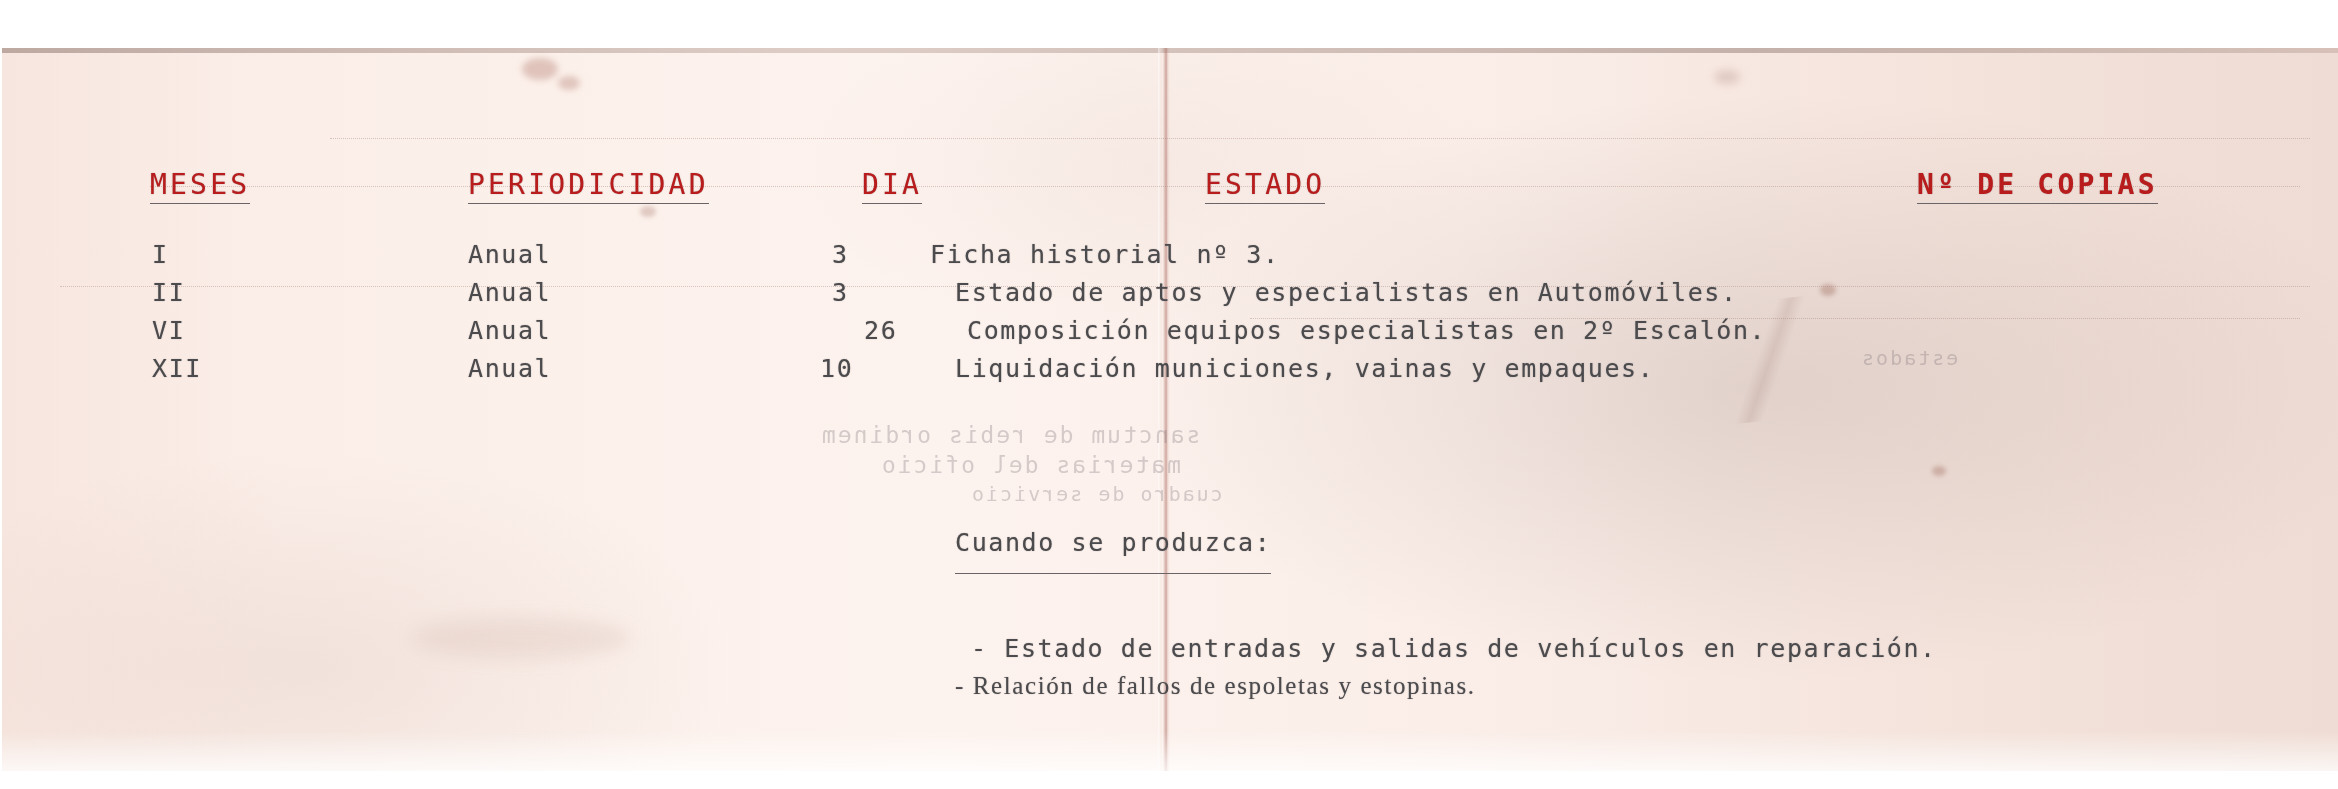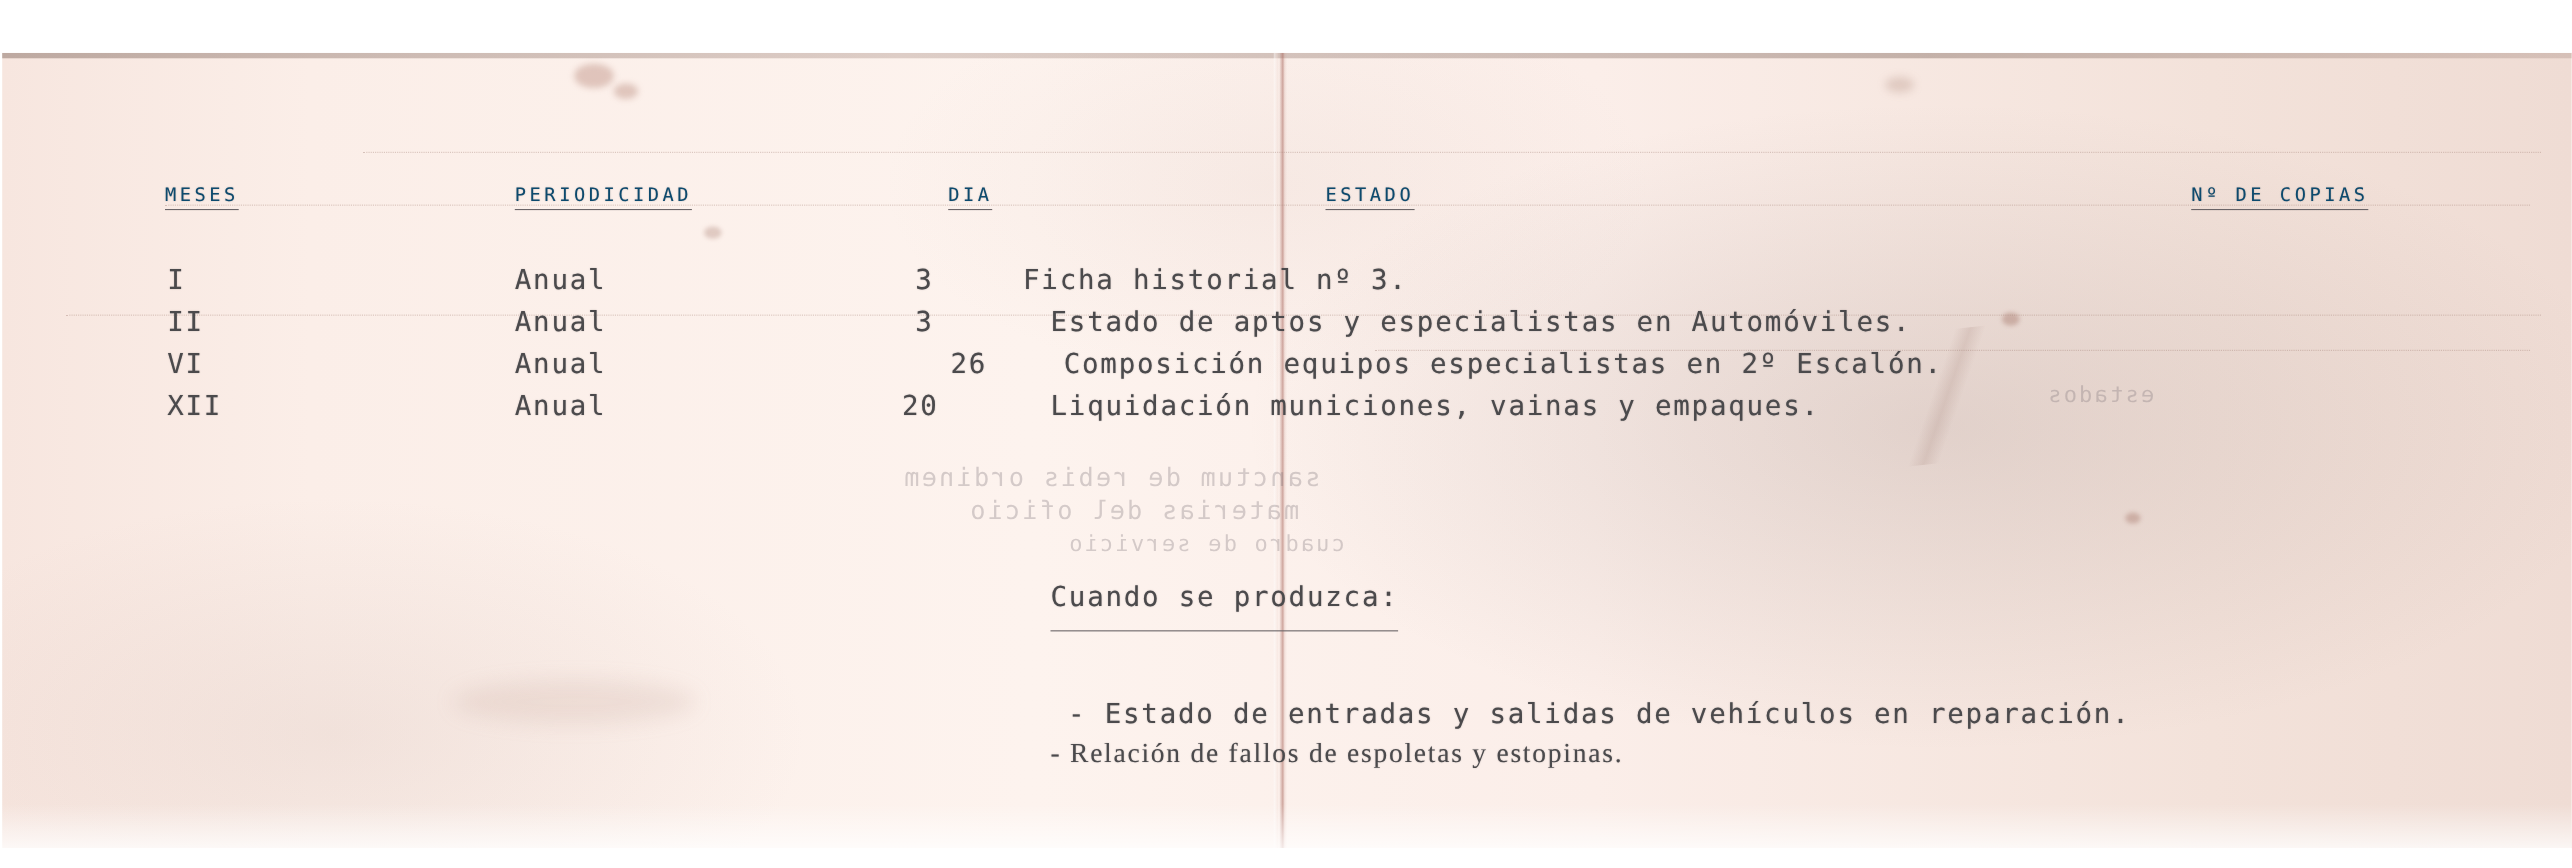--- a/index.html
+++ b/index.html
@@ -110,23 +110,23 @@
   
   .tw {
     position: absolute;
     color: #4b4a4c;
     font-family: "DejaVu Sans Mono", monospace;
     white-space: pre;
     letter-spacing: 1.6px;
     text-shadow: 0 0 1.2px rgba(80,75,80,0.45);
   }
   .hdr {
-    font-size: 17px;
+    font-size: 28px;
     letter-spacing: 3.2px;
-    color: #0c4a6e;
+    color: #b91c1c;
     border-bottom: 1.6px solid #6a6467;
     padding-bottom: 2px;
     text-align: right;
   }
   .body-l {
     font-size: 25px;
   }
   .subhead {
     font-size: 25px;
     border-bottom: 1.6px solid #6a6467;
@@ -177,21 +177,21 @@
 
   <div class="ghost" style="left:820px;top:422px;">sanctum de rebis ordinem</div>
   <div class="ghost" style="left:880px;top:452px;">materias del oficio</div>
   <div class="ghost small" style="left:970px;top:482px;">cuadro de servicio</div>
   <div class="ghost small" style="left:1860px;top:346px;">estados</div>
 
   <div class="tw hdr" style="left:150px;top:168px;">MESES</div>
   <div class="tw hdr" style="left:468px;top:168px;">PERIODICIDAD</div>
   <div class="tw hdr" style="left:822px;top:168px;margin-left:40px;">DIA</div>
   <div class="tw hdr" style="left:1205px;top:168px;">ESTADO</div>
-  <div class="tw hdr" style="left:1992px;top:168px;">Nº DE COPIAS</div>
+  <div class="tw hdr" style="left:1917px;top:168px;font-weight:bold;">Nº DE COPIAS</div>
 
   <div>
     <div class="tw body-l" style="left:152px;top:240px;">I</div>
     <div class="tw body-l" style="left:468px;top:240px;">Anual</div>
     <div class="tw body-l" style="left:832px;top:240px;">3</div>
     <div class="tw body-l" style="left:930px;top:240px;">Ficha historial nº 3.</div>
   </div>
 
   <div>
     <div class="tw body-l" style="left:152px;top:278px;">II</div>
@@ -203,21 +203,21 @@
   <div>
     <div class="tw body-l" style="left:152px;top:316px;">VI</div>
     <div class="tw body-l" style="left:468px;top:316px;">Anual</div>
     <div class="tw body-l" style="left:820px;top:316px;margin-left:44px;">26</div>
     <div class="tw body-l" style="left:940px;top:316px;margin-left:27px;">Composición equipos especialistas en 2º Escalón.</div>
   </div>
 
   <div>
     <div class="tw body-l" style="left:152px;top:354px;">XII</div>
     <div class="tw body-l" style="left:468px;top:354px;">Anual</div>
-    <div class="tw body-l" style="left:820px;top:354px;">20</div>
+    <div class="tw body-l" style="left:820px;top:354px;">10</div>
     <div class="tw body-l" style="left:955px;top:354px;">Liquidación municiones, vainas y empaques.</div>
   </div>
 
   <div class="tw subhead" style="left:955px;top:528px;">Cuando se produzca:</div>
 
   <div class="tw body-l" style="left:955px;top:634px;margin-left:16px;">- Estado de entradas y salidas de vehículos en reparación.</div>
   <div class="tw body-l" style="left:955px;top:672px;font-family:Liberation Serif, serif;">- Relación de fallos de espoletas y estopinas.</div>
 
 </div>
 

